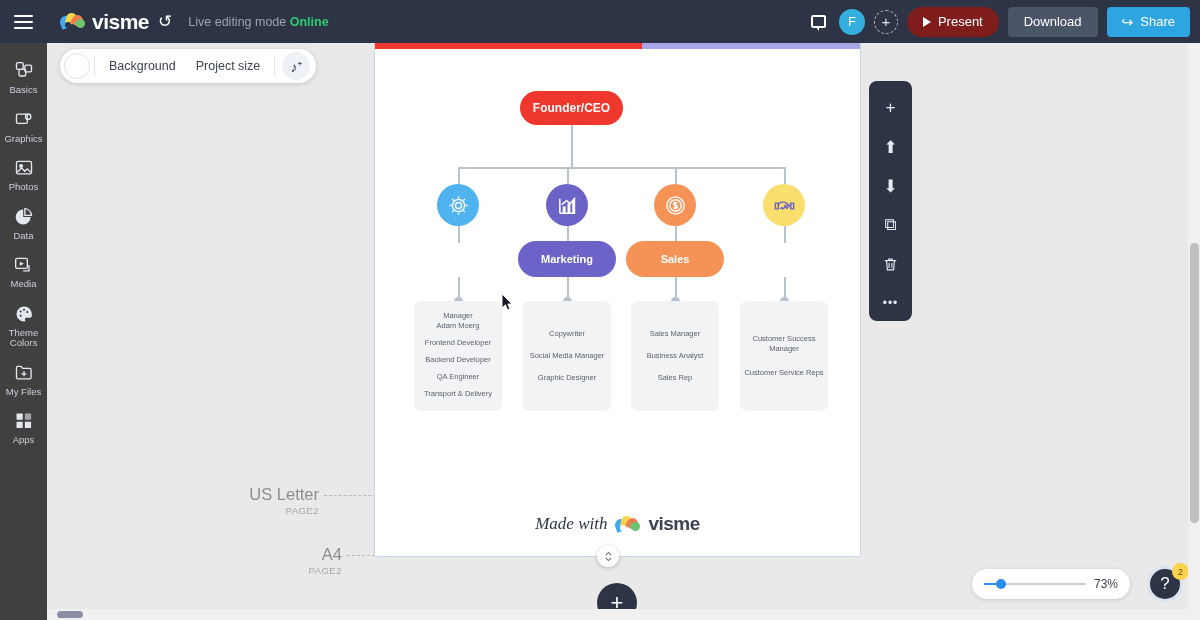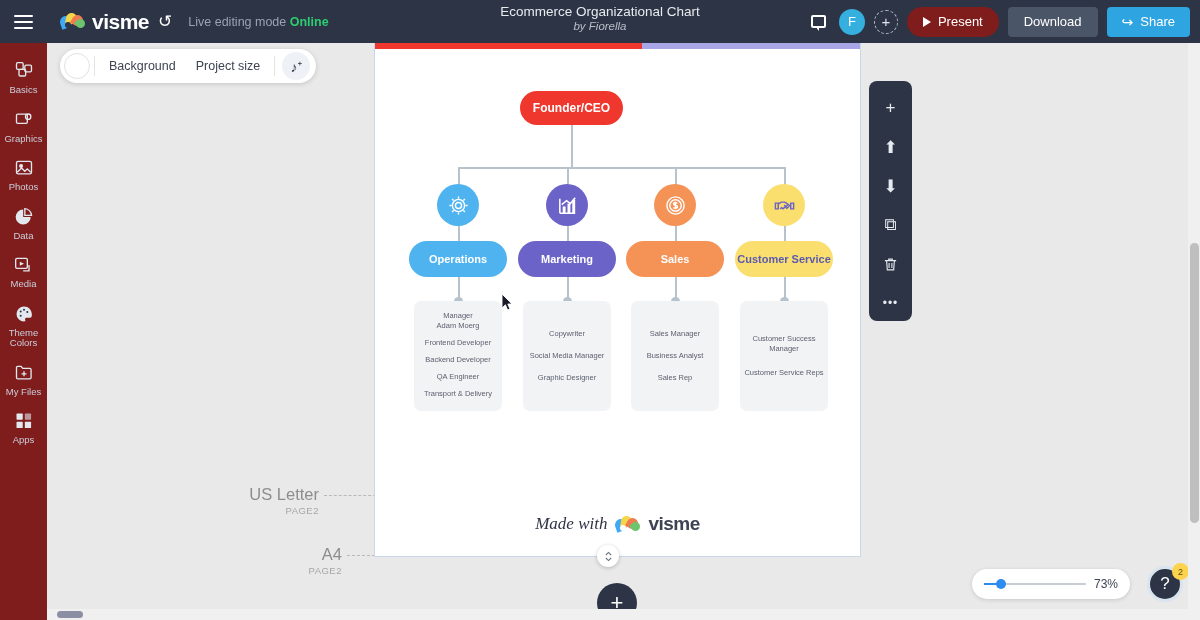--- a/index.html
+++ b/index.html
@@ -55,21 +55,21 @@
   .play-tri { width:0;height:0;border-left:8px solid #fff;border-top:5px solid transparent;border-bottom:5px solid transparent; }
   .dl-btn { background:#4a5568; color:#fff; border-radius:4px; height:30px; padding:0 16px;
     display:flex; align-items:center; font-size:13px; cursor:pointer; }
   .share-btn { background:#2ea4e0; color:#fff; border-radius:4px; height:30px; padding:0 15px;
     display:flex; align-items:center; gap:7px; font-size:13px; cursor:pointer; }
   .share-arrow { font-size:14px; }
 
   
   .rail {
     position: absolute; left: 0; top: 43px; width: 47px; height: 577px;
-    background: #7f1d1d; display:flex; flex-direction:column; align-items:center;
+    background: #404040; display:flex; flex-direction:column; align-items:center;
     padding-top: 10px; z-index: 30;
   }
   .rail-item { width: 47px; padding: 7px 0 6px; display:flex; flex-direction:column;
     align-items:center; gap:3px; cursor:pointer; }
   .rail-ico { width:22px;height:22px; display:flex;align-items:center;justify-content:center; color:#e3e7ee; }
   .rail-lbl { color:#c9cfdb; font-size:9.5px; line-height:10.5px; text-align:center; }
 
   
   .workspace { position:absolute; left:47px; top:43px; width:1153px; height:577px; background:#e9e9e9; }
 
@@ -191,24 +191,20 @@
         <span class="bm-dot"></span>
       </div>
       <span class="brand-word">visme</span>
     </div>
     <div class="undo-ico">↺</div>
     <div class="live-mode">
       <span>Live editing mode</span>
       <b>Online</b>
     </div>
 
-    <div class="doc-title-wrap">
-      <div class="doc-title">Ecommerce Organizational Chart</div>
-      <div class="doc-author">by Fiorella</div>
-    </div>
 
     <div class="hdr-right">
       <div class="ico-btn">
           <span class="comment-ico"></span>
         </div>
       <div class="avatar">F</div>
       <div class="add-user">+</div>
       <div class="present-btn">
         <span class="play-tri"></span>
         <span>Present</span>
@@ -374,24 +370,22 @@
           </svg>
         </div>
         <div class="circ c3">
           <svg viewBox="0 0 24 24" fill="none" stroke="#6c63c8" stroke-width="1.5">
             <path d="M2.5 9.5h3v6h-3zM18.5 9.5h3v6h-3z"></path>
             <path d="M5.5 10.5l3-2h4l3.5 2.5-2.5 2-2-1.5"></path>
             <path d="M18.5 11l-4 4-2-1.5-2 2-1.5-1.2-1.5 1.2"></path>
           </svg>
         </div>
 
-        <div class="node dept d0">Operations</div>
         <div class="node dept d1">Marketing</div>
         <div class="node dept d2">Sales</div>
-        <div class="node dept d3">Customer Service</div>
 
         <div class="knob" style="left:79px; top:254px;"></div>
         <div class="knob" style="left:188px; top:254px;"></div>
         <div class="knob" style="left:296px; top:254px;"></div>
         <div class="knob" style="left:405px; top:254px;"></div>
 
         <div class="lane l0">
           <div class="lane-mgr">
             <div>Manager</div>
             <div>Adam Moerg</div>

